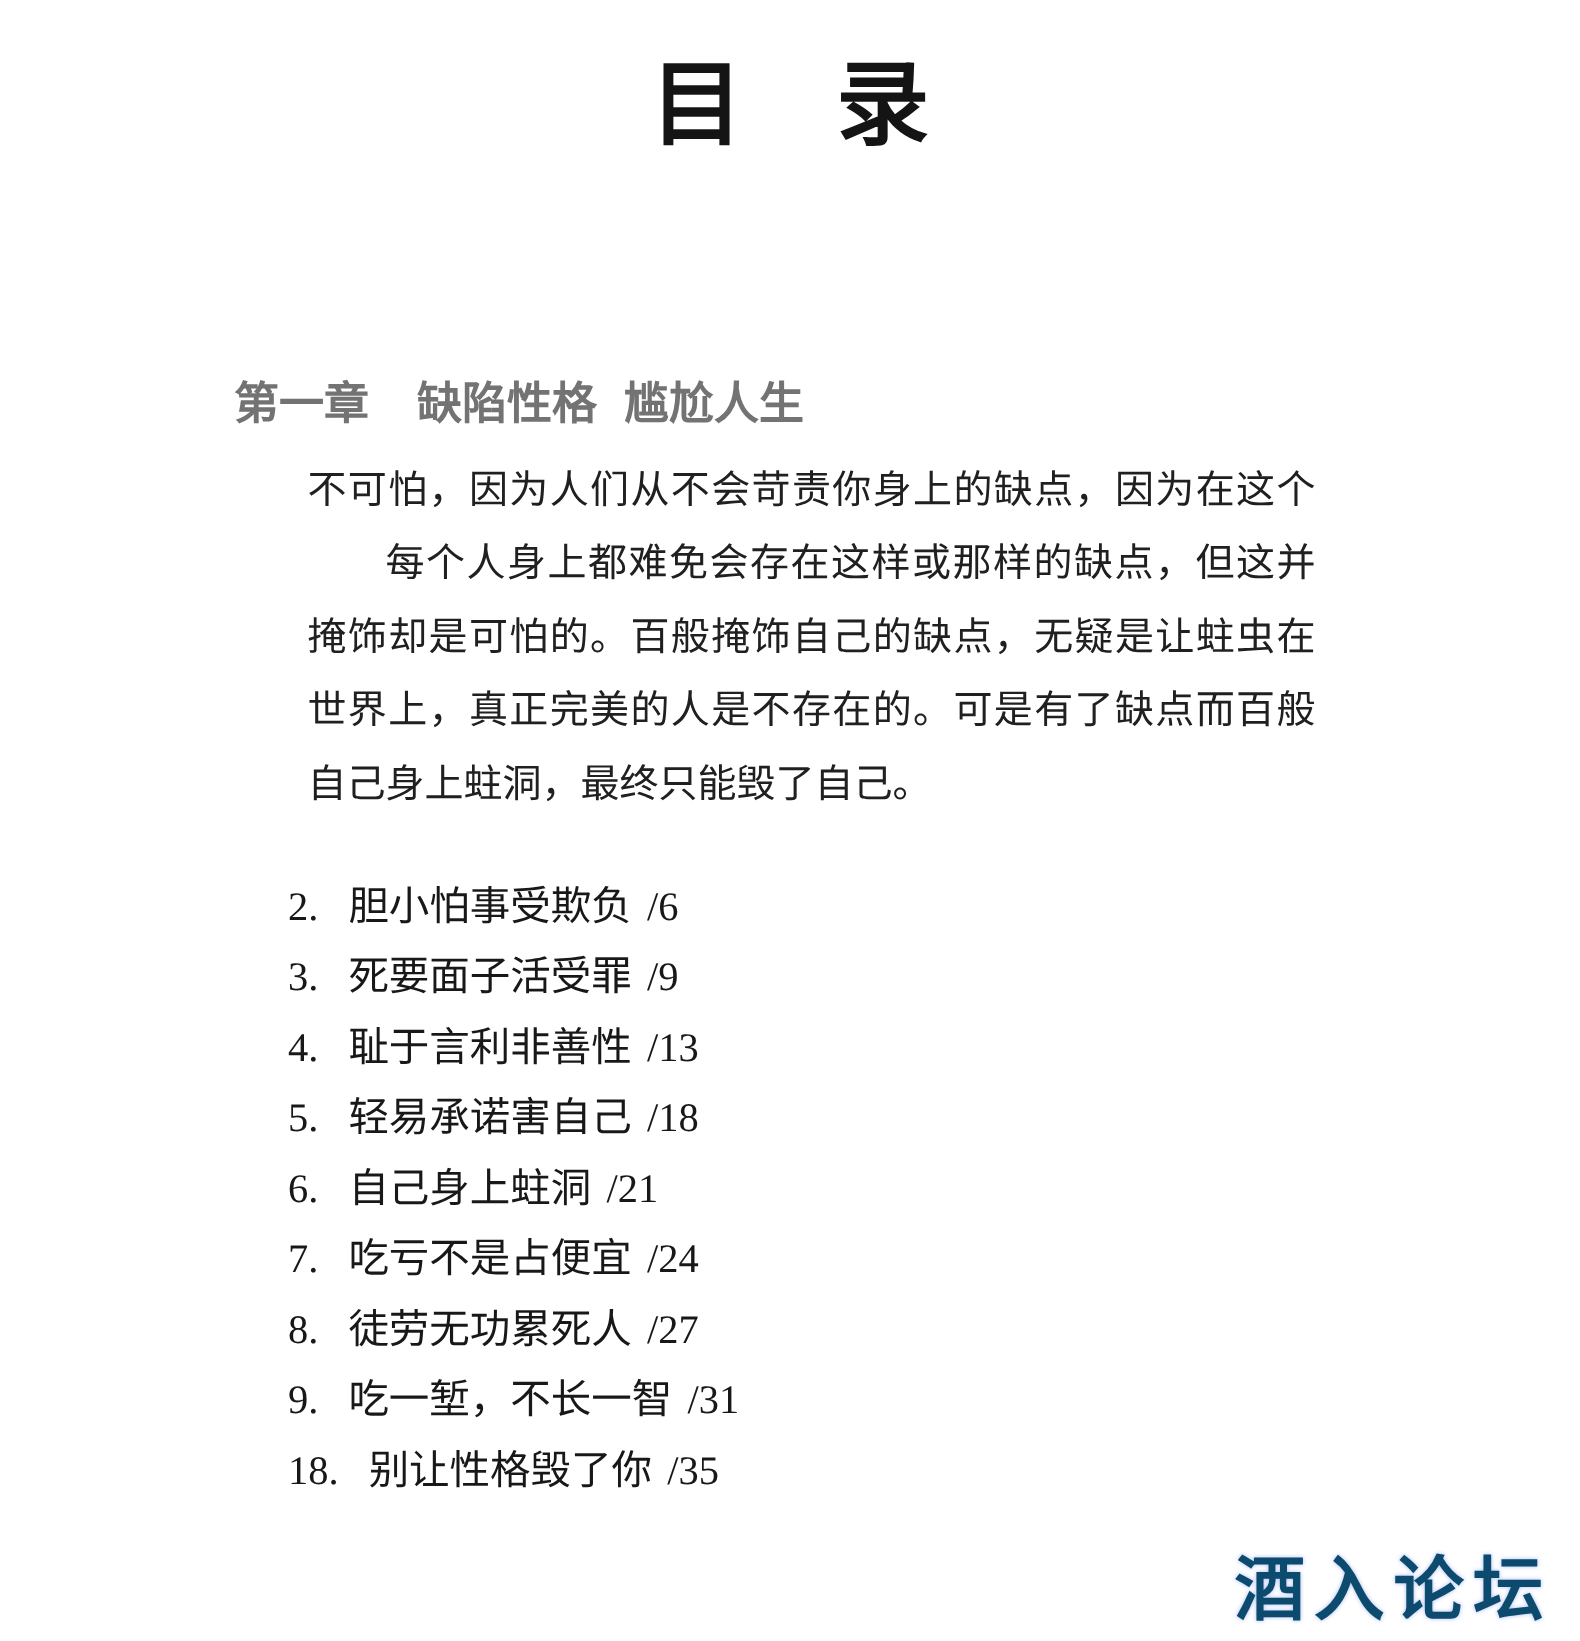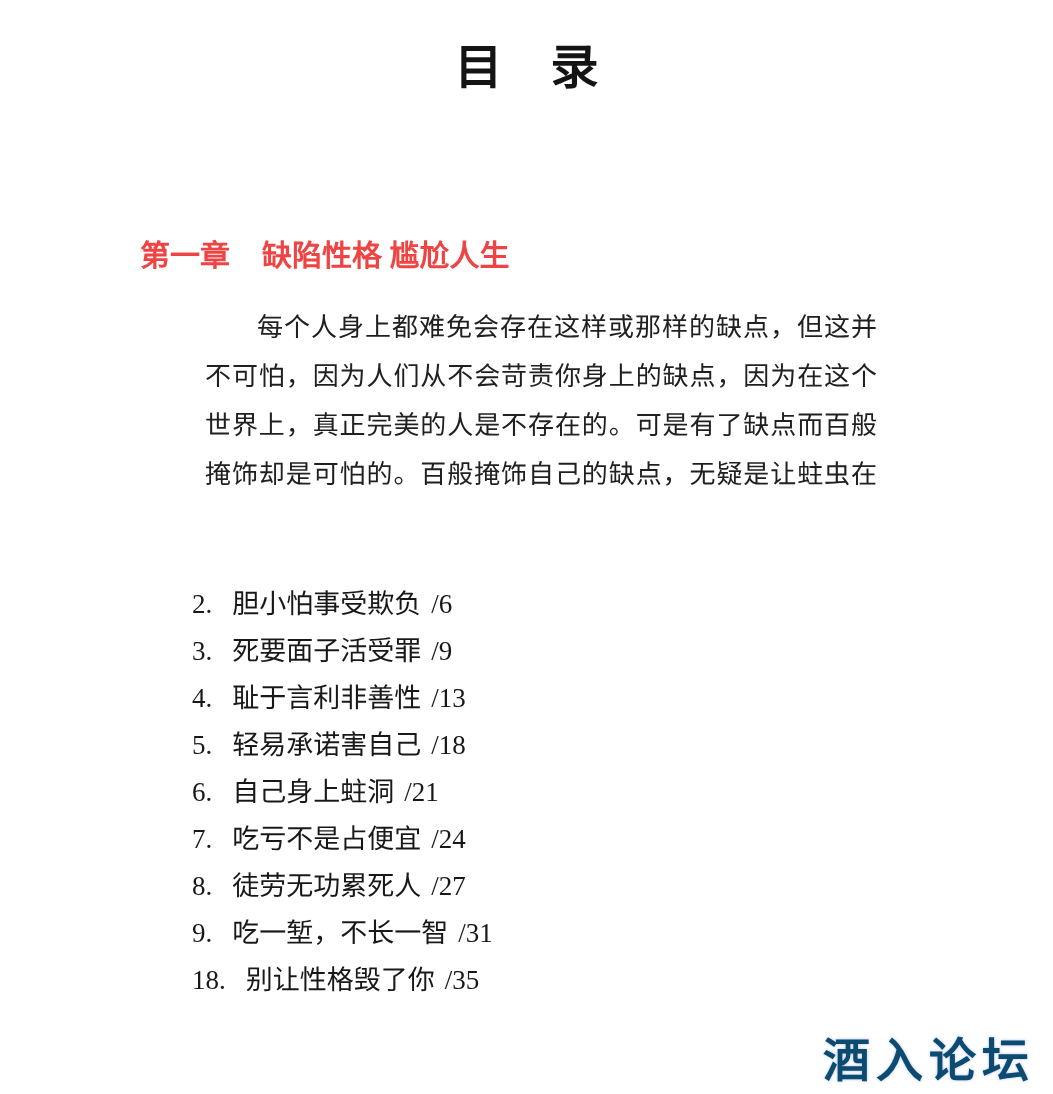--- a/index.html
+++ b/index.html
@@ -18,38 +18,38 @@
   }
 
   
   .toc-title {
     position: absolute;
     top: 38px;
     left: 0;
     width: 100%;
     margin: 0;
     text-align: center;
-    font-size: 48px;
+    font-size: 62px;
     line-height: 66px;
     font-weight: bold;
-    font-family: Liberation Mono, monospace;
+    font-family: Liberation Serif, serif;
     color: #141414;
   }
 
   
   .chapter-heading {
     position: absolute;
     top: 238px;
     left: 140px;
-    margin: 0;
+    margin: 16px;
     font-size: 30px;
     line-height: 36px;
     font-weight: bold;
-    font-family: Liberation Serif, serif;
-    color: #ef4444;
+    font-family: Liberation Mono, monospace;
+    color: #737373;
     white-space: nowrap;
   }
   .chapter-heading .chapter-num {
     margin-right: 32px;
   }
 
   
   .intro {
     position: absolute;
     top: 303px;
@@ -117,24 +117,25 @@
 
 <div class="page">
 
   <h1 class="toc-title">目　录</h1>
 
   <h2 class="chapter-heading">
     <span class="chapter-num">第一章</span><span>缺陷性格 尴尬人生</span>
   </h2>
 
   <div class="intro">
+    <div class="intro-line">不可怕，因为人们从不会苛责你身上的缺点，因为在这个</div>
     <div class="intro-line first">每个人身上都难免会存在这样或那样的缺点，但这并</div>
-    <div class="intro-line">不可怕，因为人们从不会苛责你身上的缺点，因为在这个</div>
+    <div class="intro-line">掩饰却是可怕的。百般掩饰自己的缺点，无疑是让蛀虫在</div>
     <div class="intro-line">世界上，真正完美的人是不存在的。可是有了缺点而百般</div>
-    <div class="intro-line">掩饰却是可怕的。百般掩饰自己的缺点，无疑是让蛀虫在</div>
+    <div class="intro-line last">自己身上蛀洞，最终只能毁了自己。</div>
   </div>
 
   <ol class="toc-list">
     <li>
       <span class="toc-item-num">2.</span><span class="toc-item-title">胆小怕事受欺负</span><span class="toc-item-page">/6</span>
     </li>
     <li>
       <span class="toc-item-num">3.</span><span class="toc-item-title">死要面子活受罪</span><span class="toc-item-page">/9</span>
     </li>
     <li>

